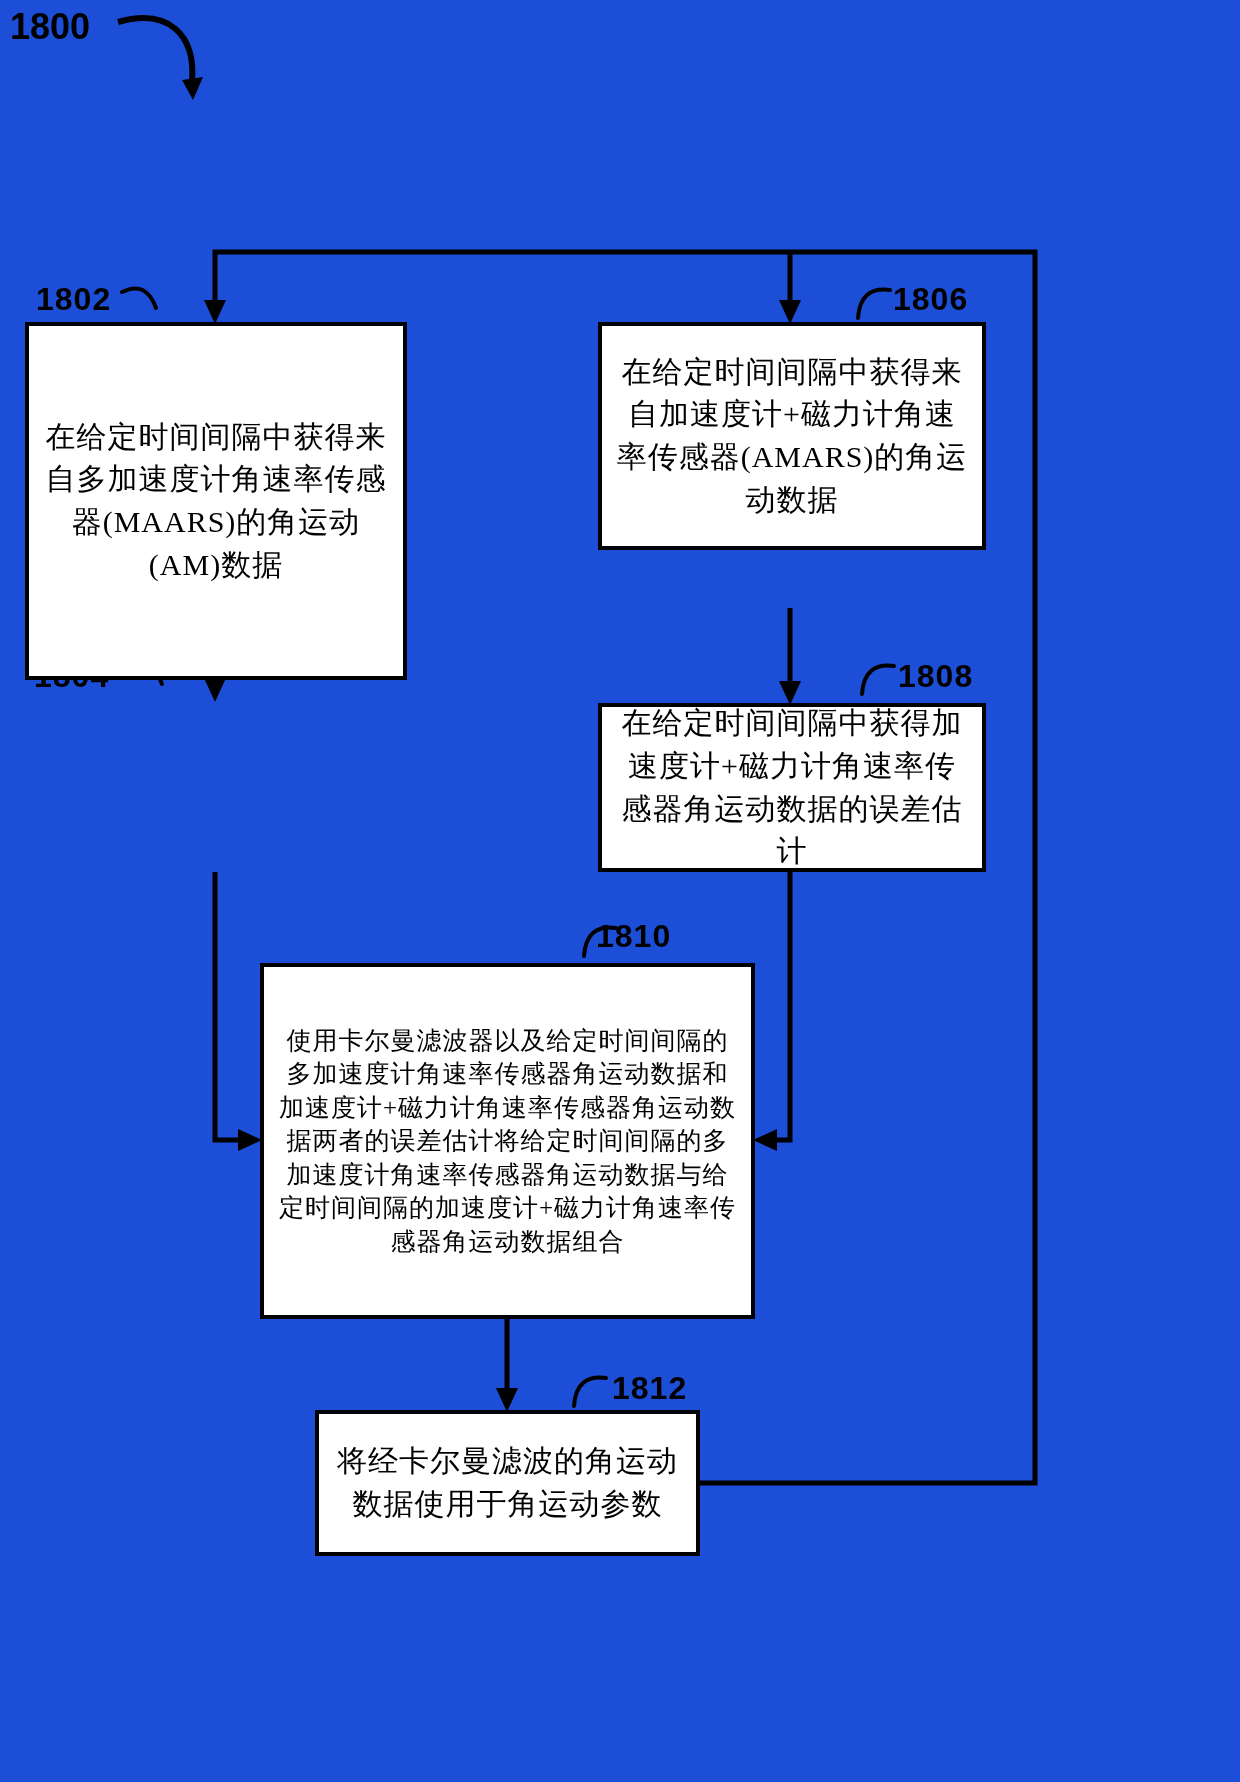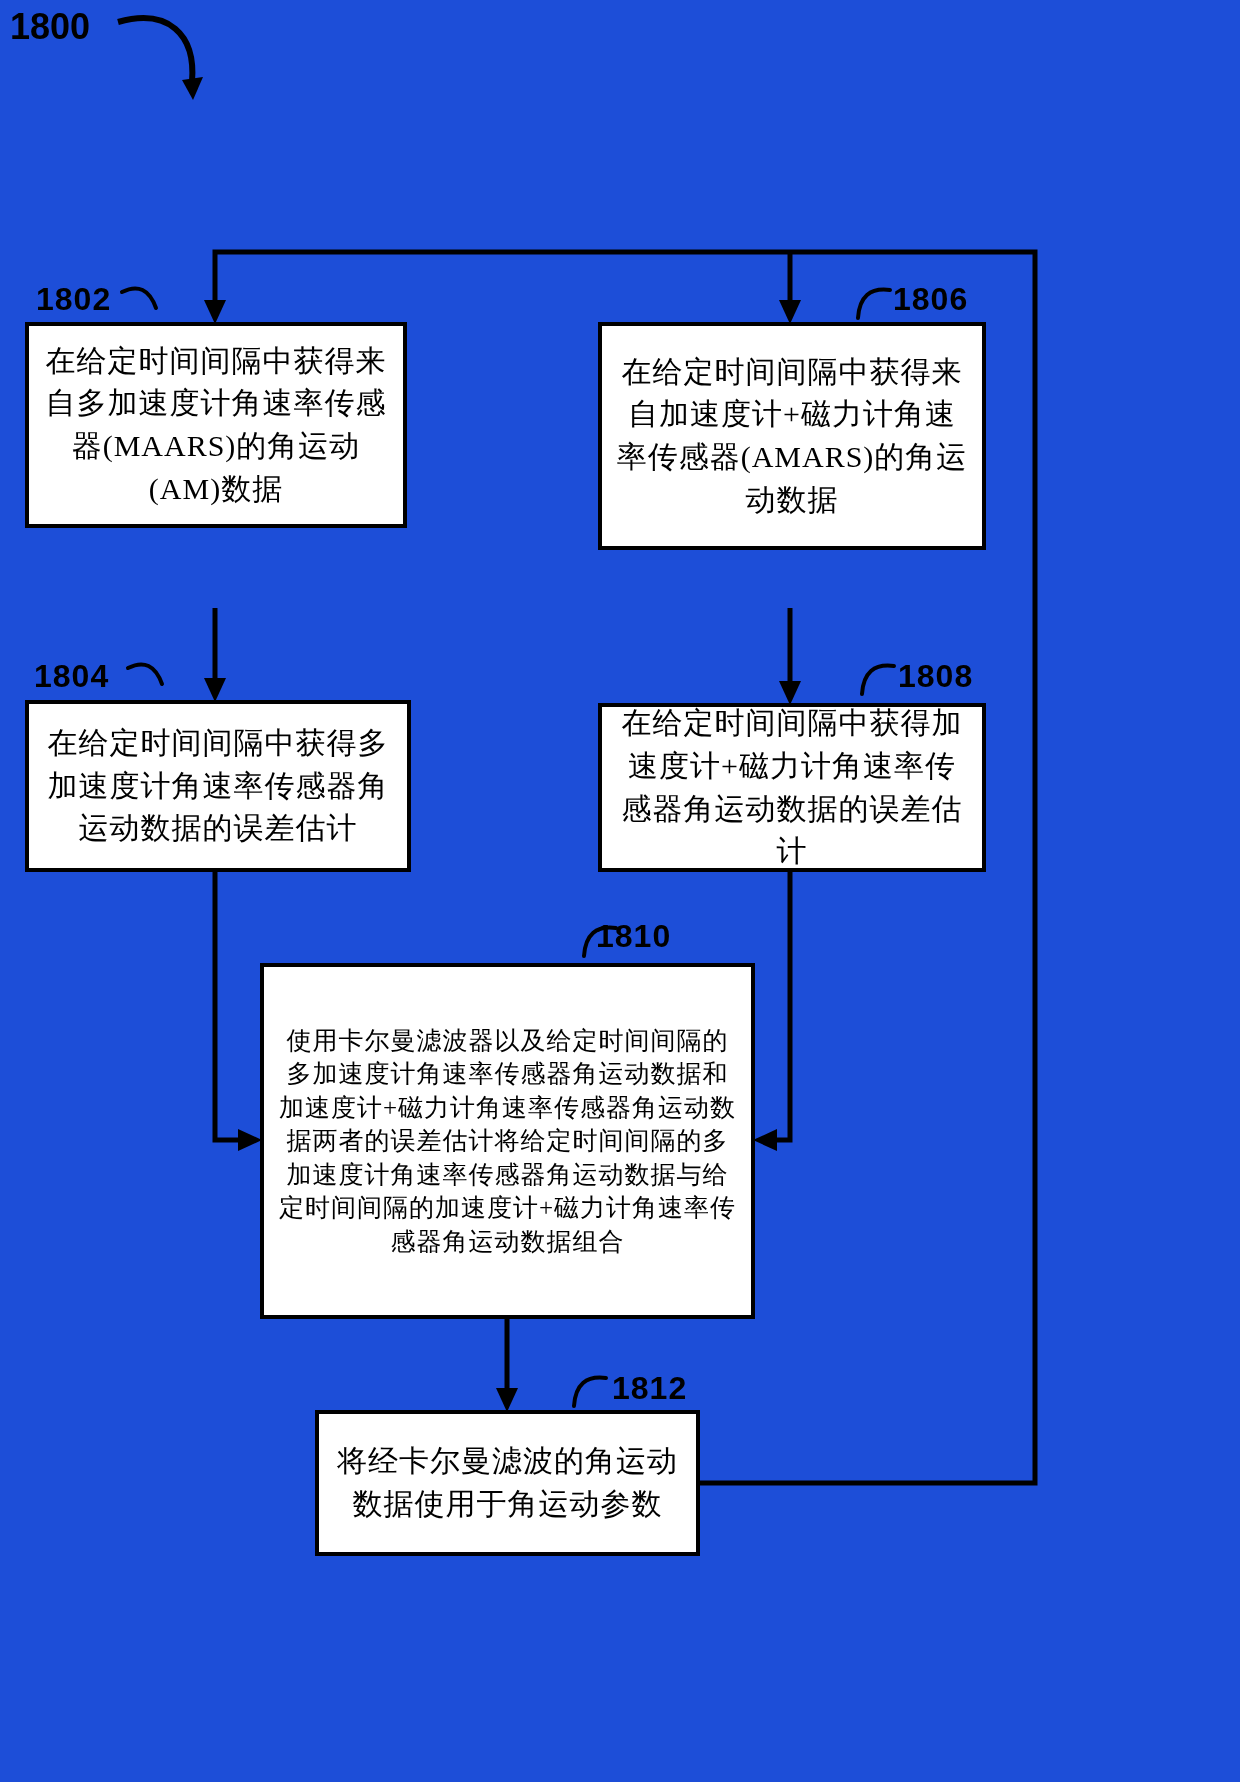--- a/index.html
+++ b/index.html
@@ -45,21 +45,21 @@
   .figure-label {
     position: absolute;
     left: 10px;
     top: 6px;
     font-size: 36px;
     font-weight: bold;
     color: #000000;
     font-family: "Liberation Sans", "DejaVu Sans", sans-serif;
   }
   
-  .box-1802 { left: 25px;  top: 322px; width: 382px; height: 206px; }
+  .box-1802 { left: 25px;  top: 322px; width: 382px; height: 358px; }
   .box-1806 { left: 598px; top: 322px; width: 388px; height: 228px; }
   .box-1804 { left: 25px;  top: 700px; width: 386px; height: 172px; }
   .box-1808 { left: 598px; top: 703px; width: 388px; height: 169px; }
   .box-1810 { left: 260px; top: 963px; width: 495px; height: 356px; font-size: 25px; line-height: 1.34; }
   .box-1812 { left: 315px; top: 1410px; width: 385px; height: 146px; }
 
   .lbl-1802 { left: 36px;  top: 281px; }
   .lbl-1804 { left: 34px;  top: 658px; }
   .lbl-1806 { left: 893px; top: 281px; }
   .lbl-1808 { left: 898px; top: 658px; }
@@ -117,23 +117,20 @@
   <div class="ref-label lbl-1802">1802</div>
   <div class="ref-label lbl-1804">1804</div>
   <div class="ref-label lbl-1806">1806</div>
   <div class="ref-label lbl-1808">1808</div>
   <div class="ref-label lbl-1810">1810</div>
   <div class="ref-label lbl-1812">1812</div>
 
   <div class="flow-box box-1802">
     <span>在给定时间间隔中获得来自多加速度计角速率传感器(MAARS)的角运动(AM)数据</span>
   </div>
-  <div class="flow-box box-1804">
-    <span>在给定时间间隔中获得多加速度计角速率传感器角运动数据的误差估计</span>
-  </div>
   <div class="flow-box box-1806">
     <span>在给定时间间隔中获得来自加速度计+磁力计角速率传感器(AMARS)的角运动数据</span>
   </div>
   <div class="flow-box box-1808">
     <span>在给定时间间隔中获得加速度计+磁力计角速率传感器角运动数据的误差估计</span>
   </div>
   <div class="flow-box box-1810">
     <span>使用卡尔曼滤波器以及给定时间间隔的多加速度计角速率传感器角运动数据和加速度计+磁力计角速率传感器角运动数据两者的误差估计将给定时间间隔的多加速度计角速率传感器角运动数据与给定时间间隔的加速度计+磁力计角速率传感器角运动数据组合</span>
   </div>
   <div class="flow-box box-1812">

